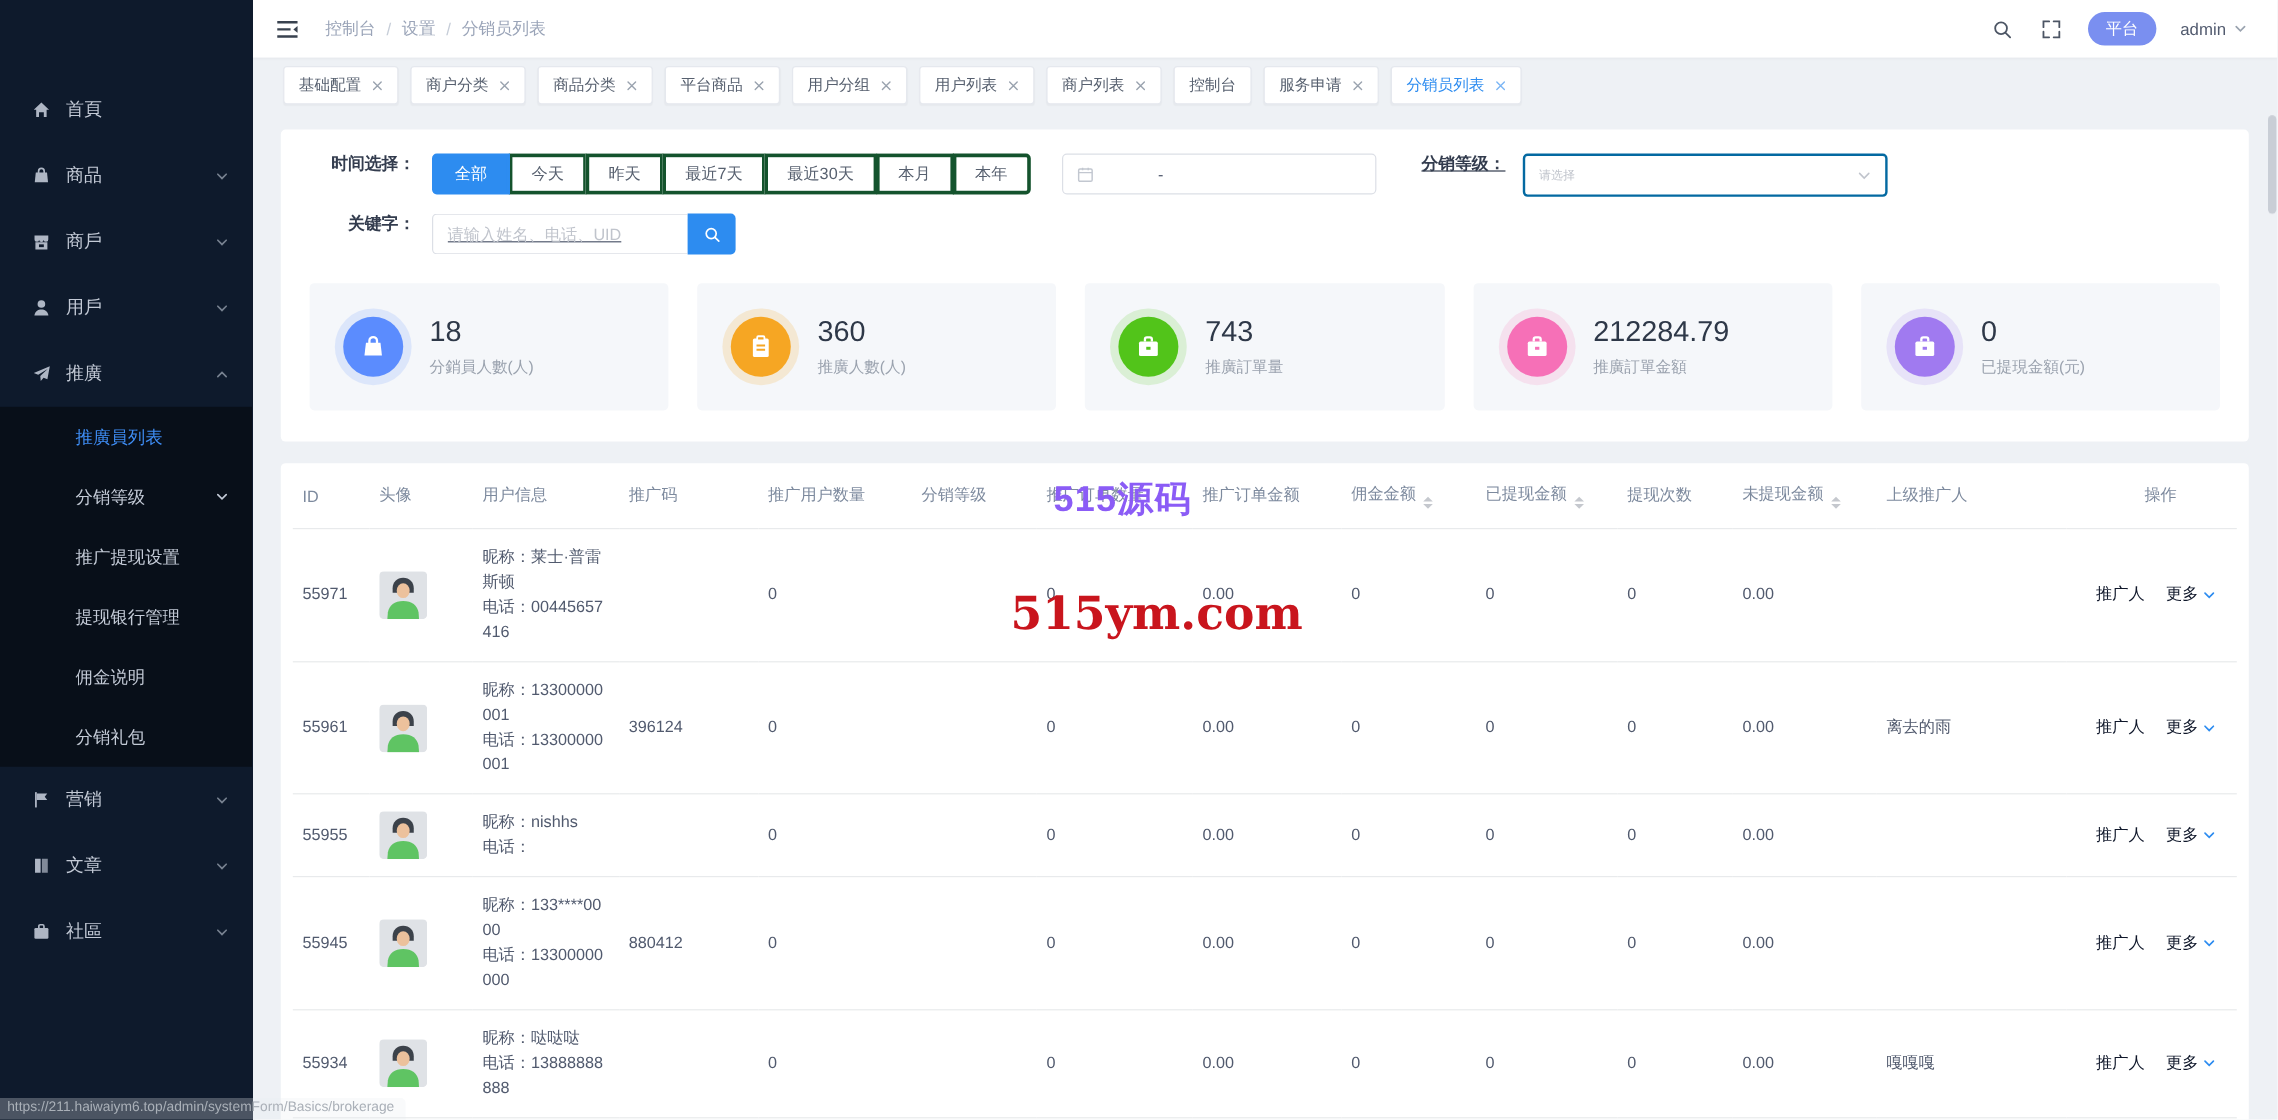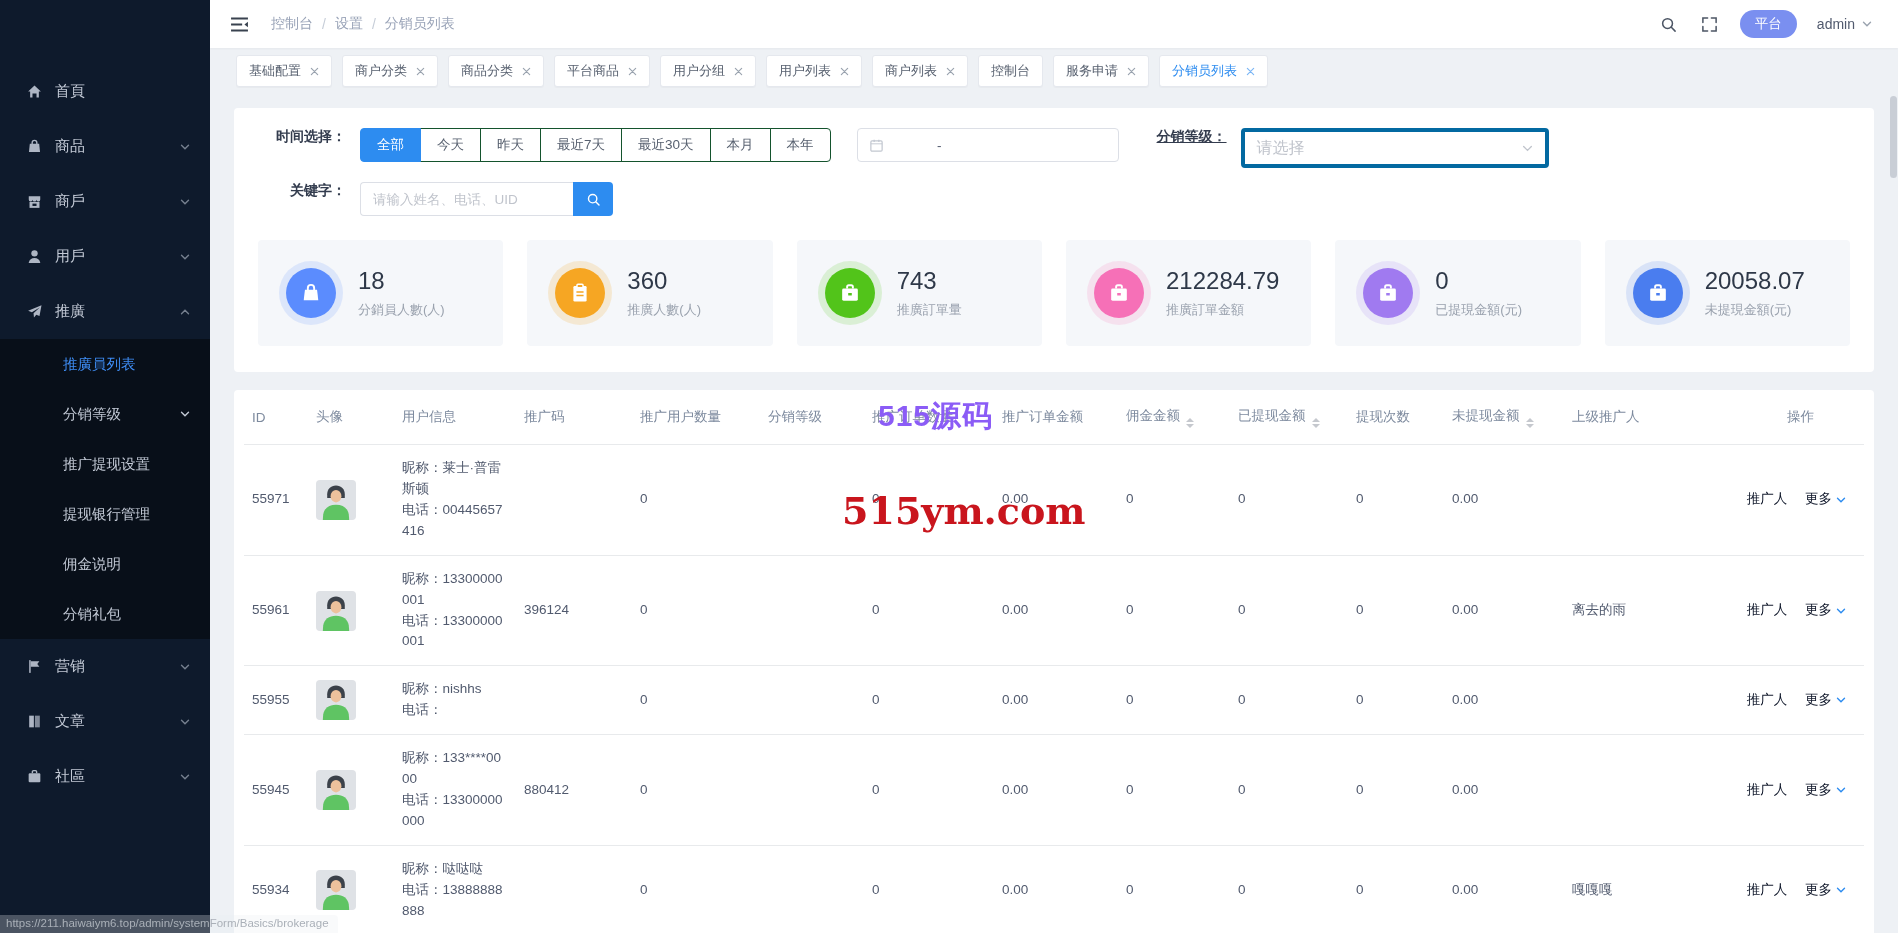--- a/index.html
+++ b/index.html
@@ -39,32 +39,32 @@
   .tag .t-close{display:flex;color:#9aa3af;cursor:pointer;}
   .tag.active .t-close{color:#7cb6f5;}
   
   .content{padding:14px 24px 0;}
   .card{background:#fff;border-radius:4px;}
   .filter-card{padding:20px 24px 26px;}
   .frow{display:flex;}
   .frow + .frow{margin-top:14px;}
   .flabel{width:88px;text-align:right;margin-right:14px;color:#333c4e;font-weight:bold;font-size:14px;flex:none;}
   .btn-group{display:flex;}
-  .btn-group button{height:34px;padding:0 16px;background:#fff;border:1px solid #14532d;margin-left:-1px;color:#57606f;font-size:13.5px;cursor:pointer;font-family:inherit;}
+  .btn-group button{height:34px;padding:0 16px;background:#fff;border:3px solid #14532d;margin-left:-1px;color:#57606f;font-size:13.5px;cursor:pointer;font-family:inherit;}
   .btn-group button:first-child{margin-left:0;border-radius:4px 0 0 4px;}
   .btn-group button:last-child{border-radius:0 4px 4px 0;}
   .btn-group button.active{background:#2d8cf0;border-color:#2d8cf0;color:#fff;position:relative;z-index:2;}
   .date-range{width:238px;height:32px;border:1px solid #dcdfe6;border-radius:4px;margin-left:26px;display:flex;align-items:center;padding:0 11px;color:#8a919c;font-size:13.5px;cursor:pointer;}
   .date-range .dr-sep{flex:1;text-align:center;color:#515a6e;}
   .date-range .dr-pad{flex:1;}
   .lvl-label{margin-left:38px;width:auto;text-decoration:underline;}
-  .select{width:276px;height:32px;border:4px solid #0369a1;border-radius:4px;display:flex;align-items:center;padding:0 12px;color:#c0c4cc;font-size:16px;cursor:pointer;}
+  .select{width:276px;height:32px;border:2px solid #0369a1;border-radius:4px;display:flex;align-items:center;padding:0 12px;color:#c0c4cc;font-size:10px;cursor:pointer;}
   .select .chev{margin-left:auto;color:#c0c4cc;}
   .kw-wrap{display:flex;}
-  .kw-input{width:188px;height:32px;border:1px solid #dcdfe6;border-right:none;border-radius:4px 0 0 4px;padding:0 12px;font-size:13.5px;color:#515a6e;outline:none;font-family:inherit;}
+  .kw-input{width:188px;height:32px;border:1px solid #dcdfe6;border-right:none;border-radius:4px 0 0 4px;padding:0 12px;font-size:13.5px;color:#515a6e;outline:none;font-family:inherit;text-decoration:underline;}
   .kw-input::placeholder{color:#c0c4cc;}
   .search-btn{width:40px;height:34px;background:#2d8cf0;border:none;border-radius:0 4px 4px 0;display:flex;align-items:center;justify-content:center;cursor:pointer;}
   
   .stats{display:flex;gap:24px;margin-top:24px;}
   .stat-card{flex:1;background:#f5f7fa;border-radius:4px;height:106px;display:flex;align-items:center;padding-left:28px;}
   .stat-icon{width:50px;height:50px;border-radius:50%;display:flex;align-items:center;justify-content:center;flex:none;}
   .s0{background:#5b8cfe;box-shadow:0 0 0 7px rgba(91,140,254,.16);}
   .s1{background:#f6a623;box-shadow:0 0 0 7px rgba(246,166,35,.18);}
   .s2{background:#52c41a;box-shadow:0 0 0 7px rgba(82,196,26,.16);}
   .s3{background:#f670b7;box-shadow:0 0 0 7px rgba(246,112,183,.16);}
@@ -469,33 +469,20 @@
           <div class="stat-icon s4">
               <svg viewBox="0 0 16 16" width="22" height="22">
                 <rect x="2.3" y="4.8" width="11.4" height="8.8" rx="1" fill="#fff"></rect>
                 <path d="M5.9 4.8V3.5a1.2 1.2 0 0 1 1.2-1.2h1.8a1.2 1.2 0 0 1 1.2 1.2v1.3" fill="none" stroke="#fff" stroke-width="1.4"></path>
                 <rect x="6.7" y="8" width="2.6" height="1.8" fill="#a07af0"></rect>
               </svg>
             </div>
           <div class="stat-text">
               <div class="stat-value">0</div>
               <div class="stat-label">已提現金額(元)</div>
-            </div>
-        </div>
-        <div class="stat-card">
-          <div class="stat-icon s5">
-              <svg viewBox="0 0 16 16" width="22" height="22">
-                <rect x="2.3" y="4.8" width="11.4" height="8.8" rx="1" fill="#fff"></rect>
-                <path d="M5.9 4.8V3.5a1.2 1.2 0 0 1 1.2-1.2h1.8a1.2 1.2 0 0 1 1.2 1.2v1.3" fill="none" stroke="#fff" stroke-width="1.4"></path>
-                <rect x="6.7" y="8" width="2.6" height="1.8" fill="#4a7def"></rect>
-              </svg>
-            </div>
-          <div class="stat-text">
-              <div class="stat-value">20058.07</div>
-              <div class="stat-label">未提現金額(元)</div>
             </div>
         </div>
       </div>
     </section>
 
     <section class="card table-card">
       <table>
         <colgroup>
           <col style="width:64px">
             <col style="width:86px">

